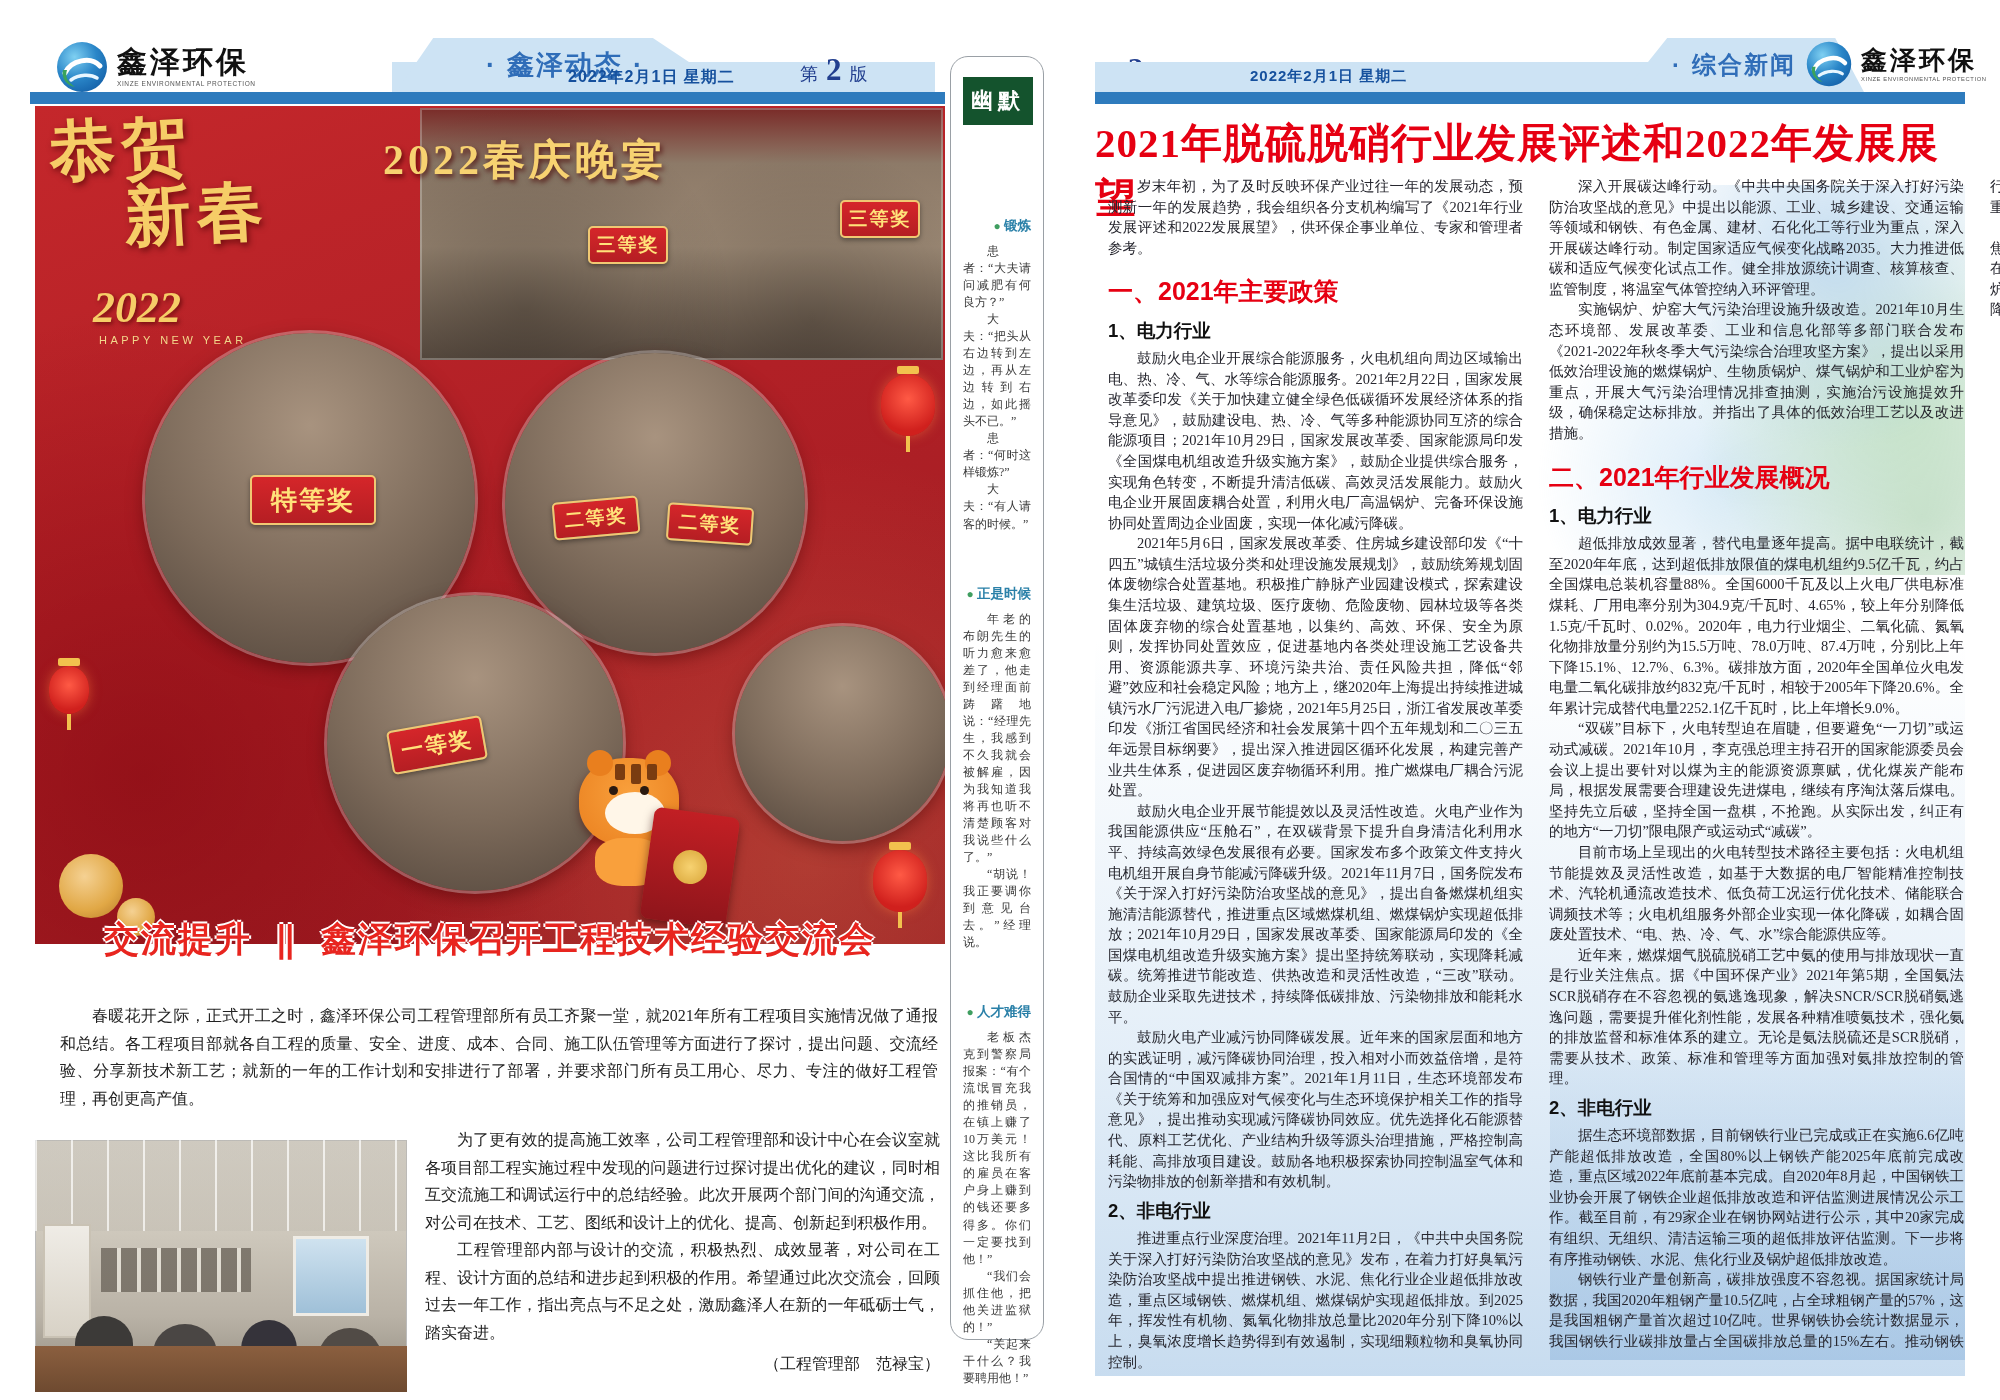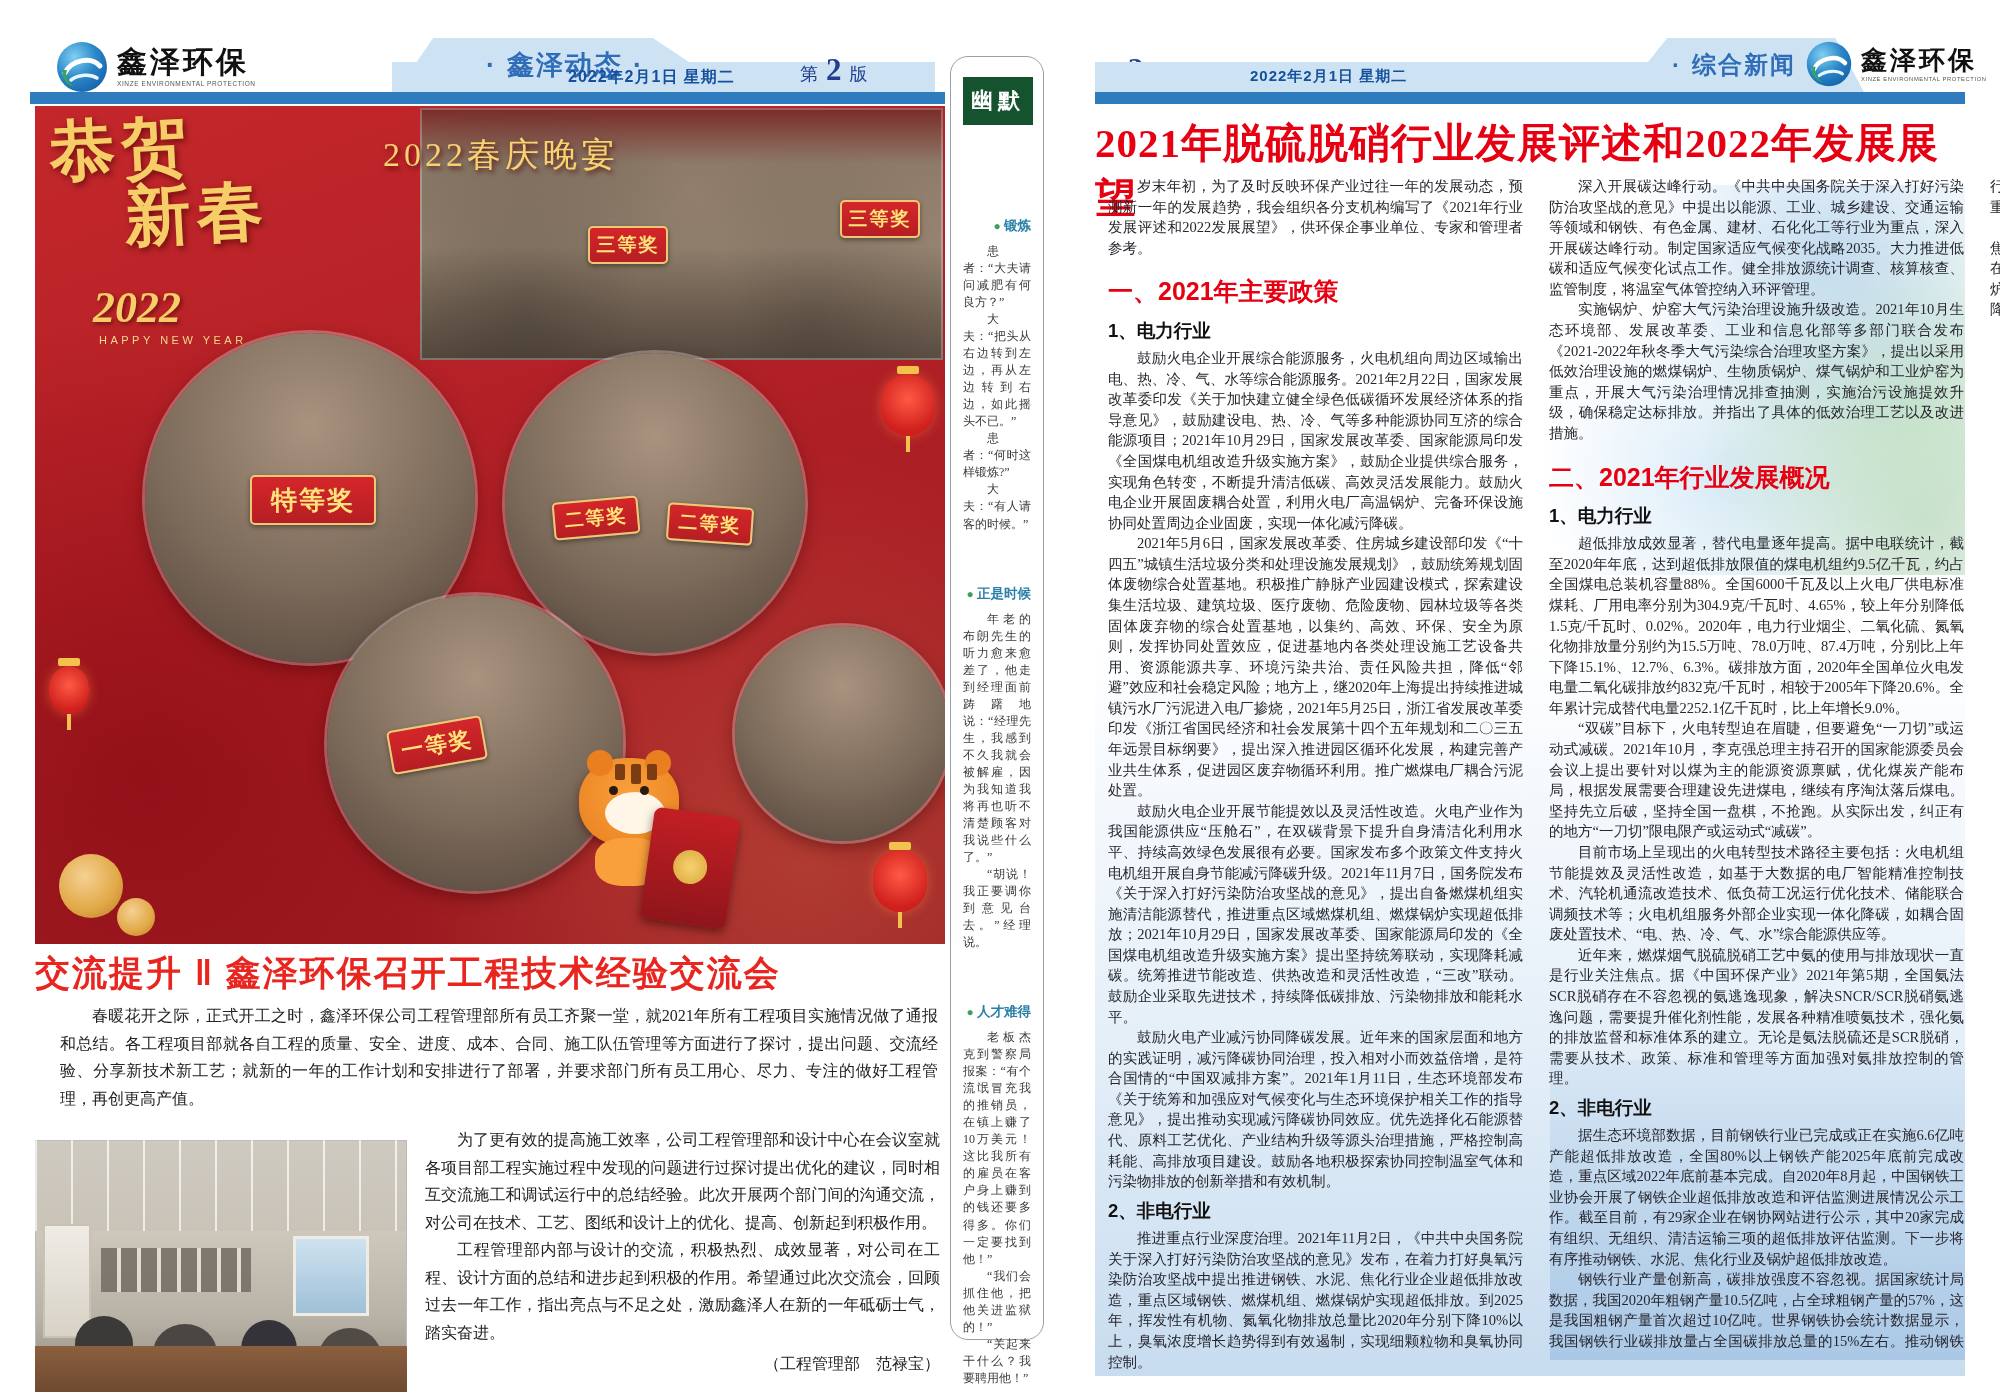--- a/index.html
+++ b/index.html
@@ -61,21 +61,21 @@
       radial-gradient(circle at 12% 80%, rgba(120,0,10,.45), transparent 45%),
       linear-gradient(160deg,#c4272b 0%,#b12026 45%,#9b1c22 100%);
   }
   .greet{left:16px;top:6px;transform:rotate(-3deg);color:#f6cd67;
     text-shadow:2px 3px 6px rgba(70,0,0,.65);font-weight:bold;}
   .greet .g1,.greet .g2{font-size:66px;letter-spacing:6px;line-height:1.05;display:block;}
   .greet .g2{margin-left:72px;}
   .greet-year{left:58px;top:176px;color:#f6cd67;font-style:italic;font-weight:bold;font-size:44px;
     text-shadow:2px 2px 4px rgba(70,0,0,.6);}
   .greet-sub{left:64px;top:228px;color:#f3d98c;font-size:11px;letter-spacing:3.5px;font-family:"Liberation Sans",sans-serif;}
-  .party-title{left:348px;top:26px;color:#f7d271;font-weight:normal;font-size:34px;letter-spacing:4px;
+  .party-title{left:348px;top:26px;color:#f7d271;font-weight:bold;font-size:42px;letter-spacing:4px;
     text-shadow:2px 3px 5px rgba(70,0,0,.7);z-index:6;}
   .photo-top{
     left:385px;top:2px;width:523px;height:252px;
     background:
       radial-gradient(circle at 20% 80%, rgba(0,0,0,.25), transparent 45%),
       radial-gradient(circle at 75% 85%, rgba(0,0,0,.2), transparent 40%),
       linear-gradient(180deg,#7a2b28 0%,#8d7a68 22%,#9b8874 55%,#5e5044 100%);
     box-shadow:0 0 0 2px rgba(255,255,255,.25) inset;
   }
   .sign{
@@ -107,22 +107,22 @@
   .tiger .s1{left:36px;}.tiger .s2{left:52px;height:20px;}.tiger .s3{left:68px;}
   .tiger .body{position:absolute;left:22px;top:80px;width:68px;height:48px;background:#f9a03c;border-radius:40%;}
   .envelope{left:612px;top:706px;width:86px;height:112px;background:linear-gradient(180deg,#c21f24,#8f151b);
     border-radius:8px;transform:rotate(8deg);box-shadow:0 4px 10px rgba(40,0,0,.5);}
   .envelope::before{content:"";position:absolute;left:50%;top:38px;transform:translateX(-50%);
     width:34px;height:34px;border-radius:50%;background:radial-gradient(circle,#f7d271,#d8a437);}
   .flower{border-radius:50%;background:radial-gradient(circle at 40% 35%,#ffe6a0,#e9b84a 60%,#b9842a);opacity:.9;}
 
   
   .lart-title{
-    left:35px;top:950px;width:910px;text-align:left;color:#e8251f;
-    font-family:Liberation Sans, sans-serif;font-weight:900;font-size:35px;letter-spacing:2px;
+    left:35px;top:916px;width:910px;text-align:center;color:#e8251f;
+    font-family:Liberation Mono, monospace;font-weight:900;font-size:35px;letter-spacing:2px;
     text-shadow:0 2px 0 #fff,2px 0 0 #fff,-2px 0 0 #fff,0 -2px 0 #fff;
   }
   .lart-p{font-size:16px;line-height:1.72;text-align:justify;text-indent:2em;color:#222;}
   .meeting-photo{
     left:35px;top:1140px;width:372px;height:252px;overflow:hidden;
     background:linear-gradient(180deg,#d8d3c9 0%,#cfc9bd 35%,#b9b2a6 70%,#8f897d 100%);
     box-shadow:0 0 0 1px #bbb inset;
   }
   .ceiling{position:absolute;left:0;top:0;width:100%;height:36%;
     background:repeating-linear-gradient(90deg,rgba(255,255,255,.65) 0 2px,rgba(190,185,175,.35) 2px 36px);}

